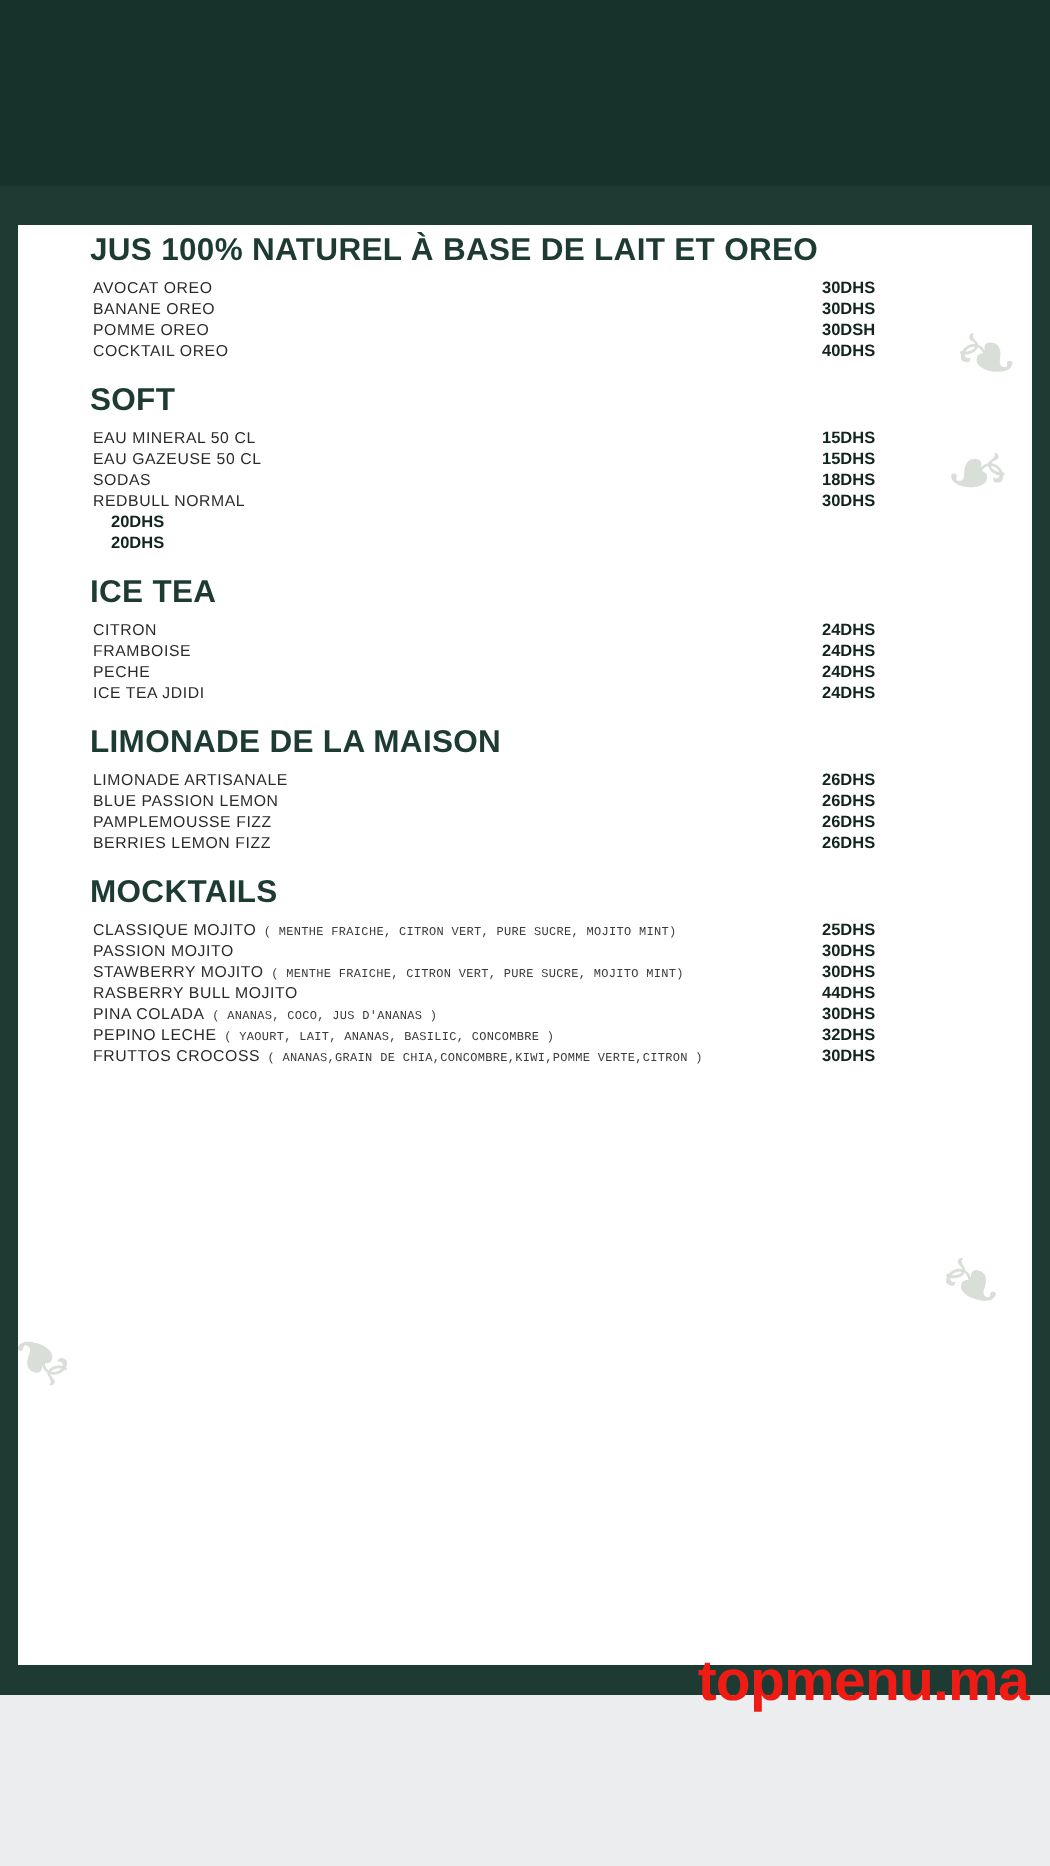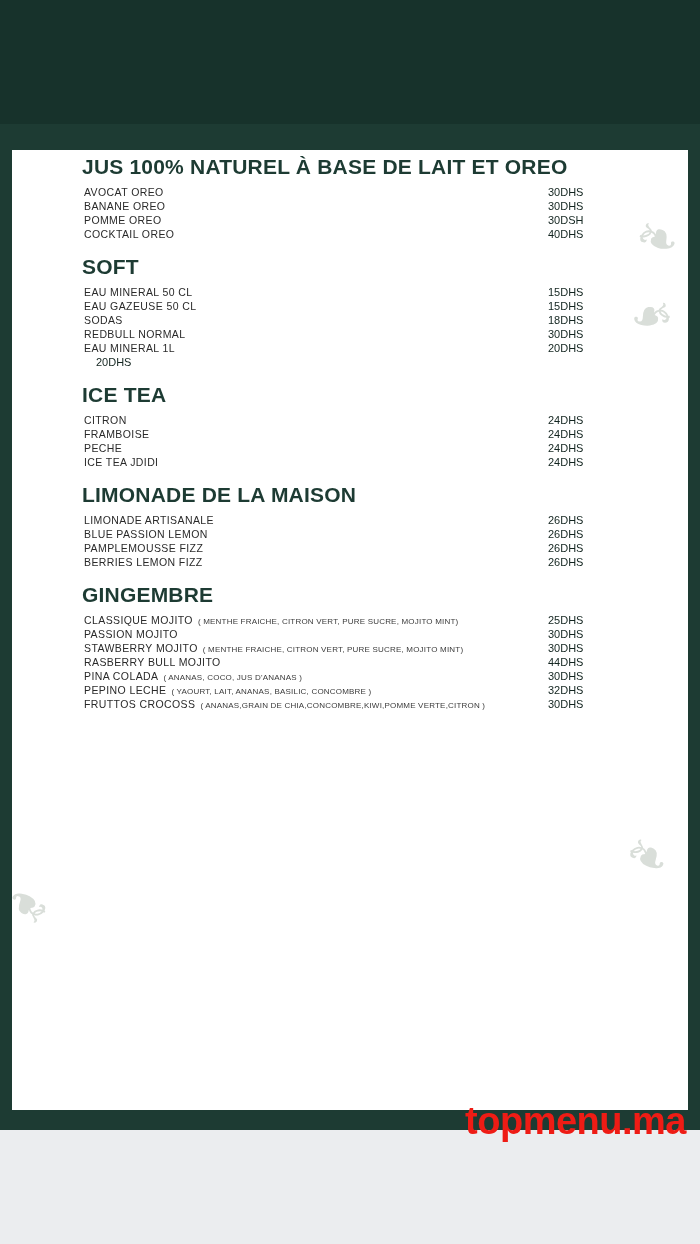--- a/index.html
+++ b/index.html
@@ -52,21 +52,21 @@
   .leaf-c { right: 18px; top: 680px; transform: rotate(28deg); }
   .leaf-d { left: -6px; top: 730px; transform: rotate(-150deg); }
 
   .menu-body {
     position: absolute;
     left: 60px;
     top: 155px;
     width: 560px;
   }
 
-  .section { margin-bottom: 6px; margin-left: 22px; }
+  .section { margin-bottom: 6px; }
 
   .section-title {
     font-size: 21px;
     font-weight: bold;
     color: #1d3b33;
     letter-spacing: 0.2px;
     margin: 0 0 6px 0;
     font-family: "Liberation Sans", sans-serif;
   }
   .section + .section .section-title { margin-top: 14px; }
@@ -94,25 +94,26 @@
     white-space: nowrap;
   }
 
   .item-desc {
     font-size: 8px;
     letter-spacing: 0.2px;
     color: #3a3a3a;
     text-transform: uppercase;
     margin-left: 5px;
     white-space: nowrap;
+    font-family: Liberation Mono, monospace;
   }
 
   .item-price {
     font-size: 11px;
-    font-weight: normal;
+    font-weight: bold;
     color: #12241f;
     white-space: nowrap;
     flex: 0 0 auto;
     width: 72px;
     text-align: left;
     padding-left: 14px;
   }
 
   .bottom-strip {
     position: absolute;
@@ -196,23 +197,20 @@
           </div>
           <span class="item-price">18DHS</span>
         </div>
         <div class="item-row">
           <div class="item-left">
             <span class="item-name">REDBULL NORMAL</span>
           </div>
           <span class="item-price">30DHS</span>
         </div>
         <div class="item-row">
-          <div class="item-left">
-            <span class="item-name">EAU MINERAL 1L</span>
-          </div>
           <span class="item-price">20DHS</span>
         </div>
         <div class="item-row">
           <span class="item-price">20DHS</span>
         </div>
       </div>
       <div class="section">
         <div class="section-title">ICE TEA</div>
         <div class="item-row">
           <div class="item-left">
@@ -260,21 +258,21 @@
           <span class="item-price">26DHS</span>
         </div>
         <div class="item-row">
           <div class="item-left">
             <span class="item-name">BERRIES LEMON FIZZ</span>
           </div>
           <span class="item-price">26DHS</span>
         </div>
       </div>
       <div class="section">
-        <div class="section-title">GINGEMBRE</div>
+        <div class="section-title">MOCKTAILS</div>
         <div class="item-row">
           <div class="item-left">
             <span class="item-name">CLASSIQUE MOJITO</span>
             <span class="item-desc">( MENTHE FRAICHE, CITRON VERT, PURE SUCRE, MOJITO MINT)</span>
           </div>
           <span class="item-price">25DHS</span>
         </div>
         <div class="item-row">
           <div class="item-left">
             <span class="item-name">PASSION MOJITO</span>

